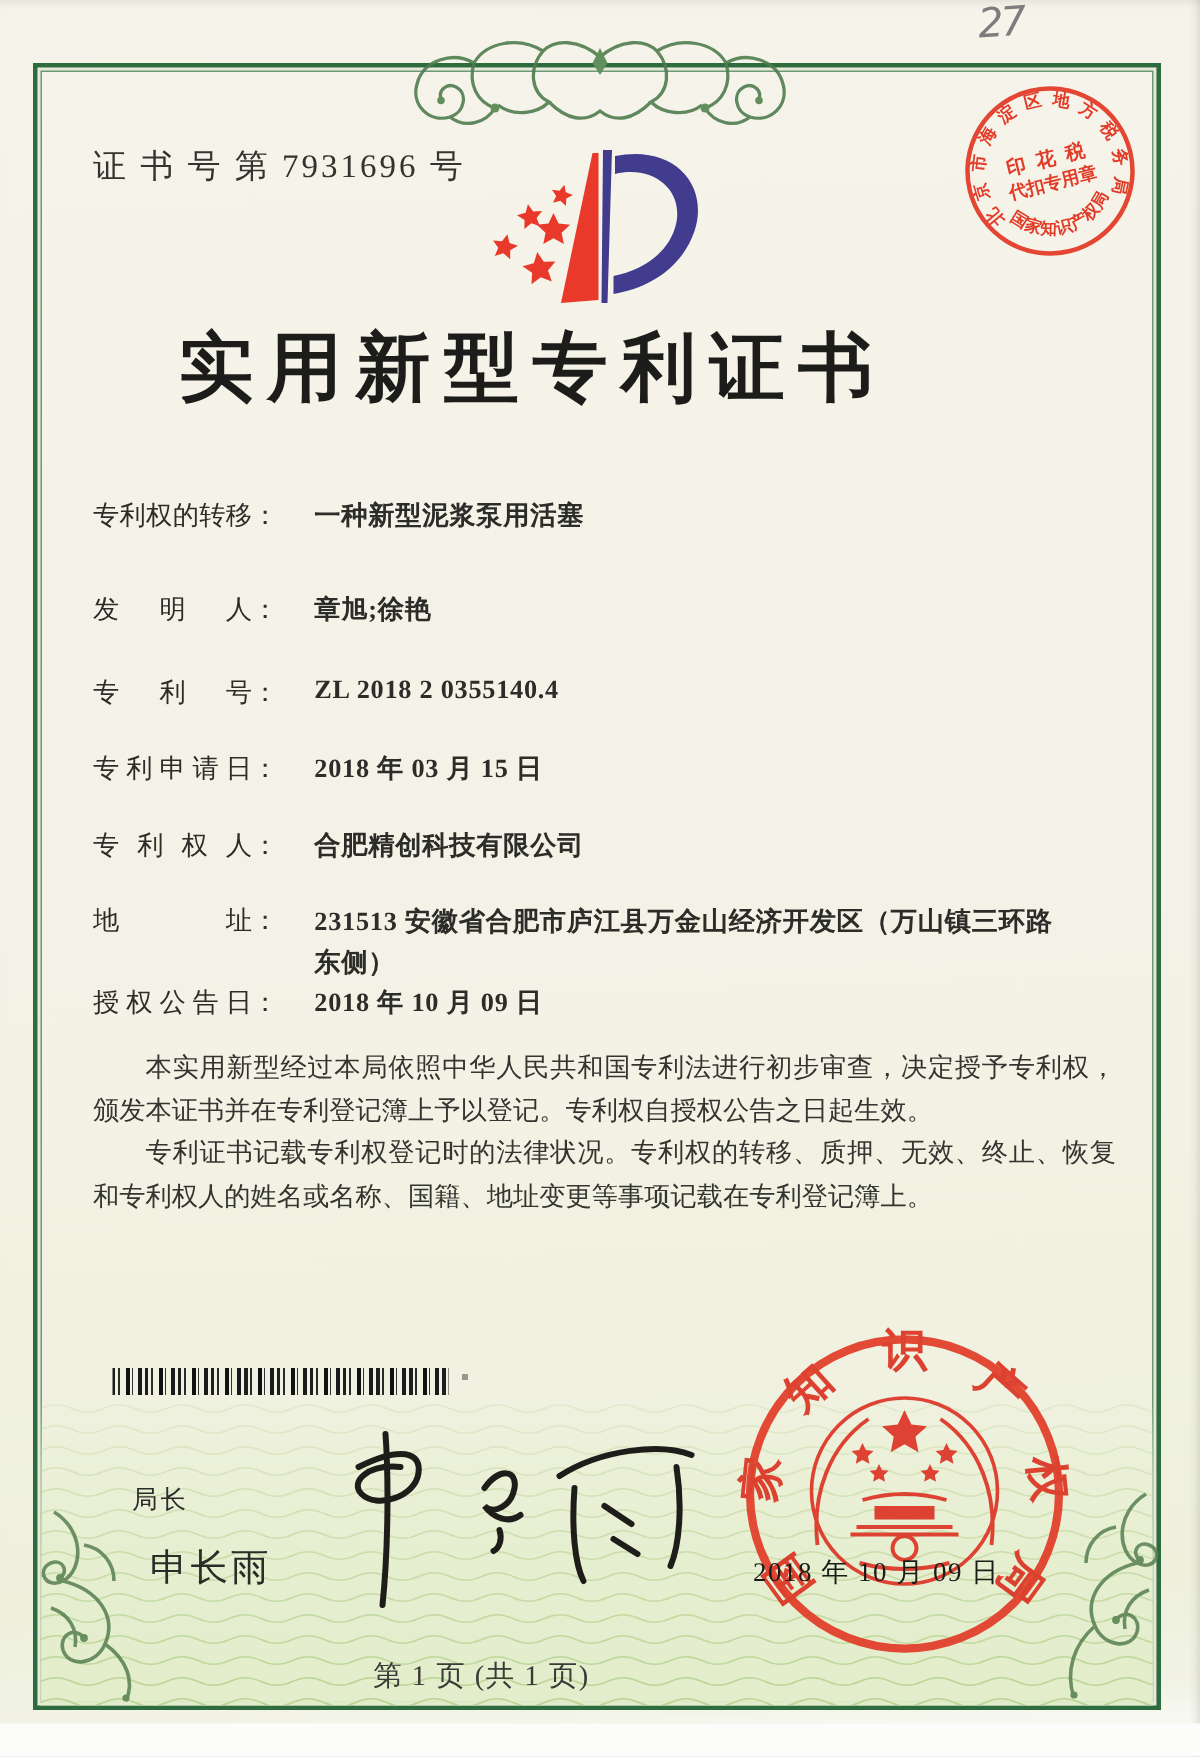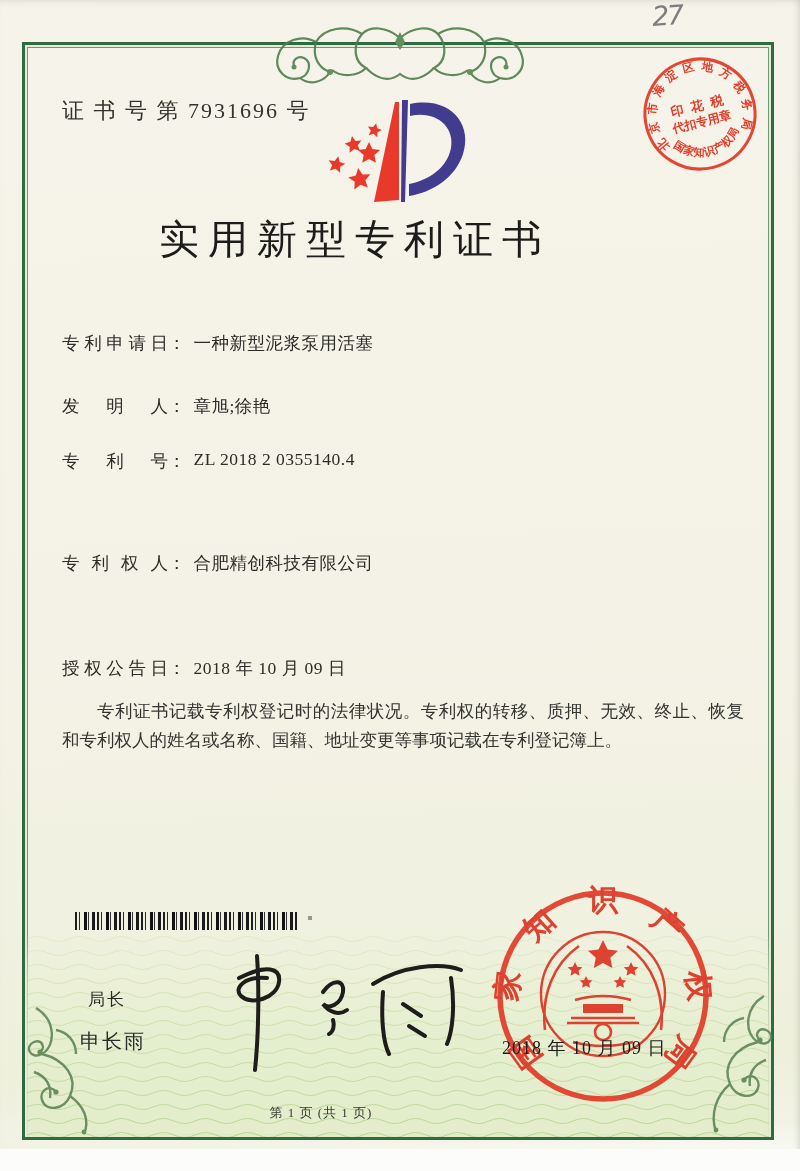--- a/index.html
+++ b/index.html
@@ -22,27 +22,27 @@
   .note27 {
     position:absolute; left:652px; top:0px; color:#7d7d80;
     font-family:"DejaVu Sans","Liberation Sans",sans-serif;
     font-size:27px; font-style:italic; transform:rotate(-4deg); letter-spacing:-2px;
   }
 
   .cert-no { position:absolute; left:62px; top:96px; font-size:22px; color:#33332f; letter-spacing:2px; }
 
   .title {
     position:absolute; left:0; top:212px; width:710px; text-align:center;
-    font-size:40px; font-weight:400; color:#1c1c1a; letter-spacing:9px;
+    font-size:50px; font-weight:700; color:#1c1c1a; letter-spacing:9px;
   }
 
   .field-row { position:absolute; left:62px; font-size:17.5px; color:#2c2c28; }
   .flabel { display:inline-block; width:106px; text-align:justify; text-align-last:justify; vertical-align:top; }
   .fcolon { vertical-align:top; }
-  .fvalue { display:inline-block; vertical-align:top; margin-left:8px; letter-spacing:.5px; }
+  .fvalue { display:inline-block; vertical-align:top; margin-left:24px; letter-spacing:.5px;font-weight:bold; }
   .fvalue.wrap2 { width:506px; line-height:27px; }
 
   .grant-no-group { position:absolute; left:394px; top:0; }
 
   .body-text {
     position:absolute; left:62px; top:697px; width:682px;
     font-size:17.5px; line-height:28.5px; color:#343430; text-align:justify;
   }
   .body-text p { text-indent:2em; }
 
@@ -57,35 +57,35 @@
   }
   .barcode-dot { position:absolute; left:308px; top:916px; width:4px; height:4px; background:#9a968c; }
 
   .guilloche {
     position:absolute; left:27px; top:933px; width:742px; height:204px;
     background:linear-gradient(180deg, rgba(236,242,216,0) 0%, rgba(232,240,210,.55) 22%, rgba(228,238,205,.85) 55%, rgba(226,237,202,.95) 100%);
   }
   .guilloche svg { position:absolute; left:0; top:0; }
 
   .sig-title { position:absolute; left:88px; top:988px; font-size:17px; color:#2b2b28; letter-spacing:2px; z-index:4; }
-  .sig-name  { position:absolute; left:80px; top:1028px; font-size:20px; color:#2b2b28; letter-spacing:2px; z-index:4; }
+  .sig-name  { position:absolute; left:100px; top:1028px; font-size:25px; color:#2b2b28; letter-spacing:2px; z-index:4; }
 
   .signature-svg { position:absolute; left:205px; top:948px; z-index:4; }
 
   .seal-svg { position:absolute; left:483px; top:878px; z-index:3; }
   .seal-date { position:absolute; left:502px; top:1036px; font-size:18px; color:#1b1b18; letter-spacing:1px; z-index:5; }
 
   .stamp-svg { position:absolute; left:622px; top:46px; }
 
   .logo-svg { position:absolute; left:295px; top:90px; }
   .ornament-top { position:absolute; left:266px; top:24px; }
   .ornament-bl { position:absolute; left:26px; top:1002px; z-index:2; }
   .ornament-br { position:absolute; left:690px; top:986px; z-index:2; }
 
-  .footer { position:absolute; left:0; top:1104px; width:642px; text-align:center; font-size:13px; color:#3a3a36; z-index:4; letter-spacing:1px; }
+  .footer { position:absolute; left:0; top:1104px; width:642px; text-align:center; font-size:19px; color:#3a3a36; z-index:4; letter-spacing:1px; }
 
   .stamp-ring-char { font-size:11.5px; fill:#e23c28; font-weight:700; text-anchor:middle; font-family:"Liberation Serif",serif; }
   .stamp-bottom-char { font-size:11px; fill:#e23c28; font-weight:700; text-anchor:middle; font-family:"Liberation Serif",serif; }
   .stamp-center { fill:#e23c28; font-weight:700; text-anchor:middle; font-family:"Liberation Serif",serif; }
   .seal-ring-char { font-size:30px; fill:#dc3322; font-weight:700; text-anchor:middle; font-family:"Liberation Serif",serif; }
 </style>
 </head>
 <body>
 
 <div class="paper">
@@ -154,36 +154,43 @@
           <text x="78" y="110" transform="rotate(-46 78 68)" class="stamp-bottom-char">局</text>
         </g>
       <text class="stamp-center" x="78" y="64" font-size="13" letter-spacing="2">印 花 税</text>
       <text class="stamp-center" x="78" y="80" font-size="12">代扣专用章</text>
     </g>
   </svg>
 
   <div class="title">实用新型专利证书</div>
 
   <div class="field-row" style="top:331px">
-    <span class="flabel">专利申请日</span><span class="fcolon">：</span><span class="fvalue">一种新型泥浆泵用活塞</span>
+    <span class="flabel">专利权的转移</span><span class="fcolon">：</span><span class="fvalue">一种新型泥浆泵用活塞</span>
   </div>
   <div class="field-row" style="top:394px">
     <span class="flabel">发明人</span><span class="fcolon">：</span><span class="fvalue">章旭;徐艳</span>
   </div>
   <div class="field-row" style="top:449px">
     <span class="flabel">专利号</span><span class="fcolon">：</span><span class="fvalue">ZL 2018 2 0355140.4</span>
   </div>
+  <div class="field-row" style="top:500px">
+    <span class="flabel">专利申请日</span><span class="fcolon">：</span><span class="fvalue">2018 年 03 月 15 日</span>
+  </div>
   <div class="field-row" style="top:551px">
     <span class="flabel">专利权人</span><span class="fcolon">：</span><span class="fvalue">合肥精创科技有限公司</span>
   </div>
+  <div class="field-row" style="top:601px">
+    <span class="flabel">地址</span><span class="fcolon">：</span><span class="fvalue wrap2">231513 安徽省合肥市庐江县万金山经济开发区（万山镇三环路东侧）</span>
+  </div>
   <div class="field-row" style="top:656px; width:700px">
     <span class="flabel">授权公告日</span><span class="fcolon">：</span><span class="fvalue">2018 年 10 月 09 日</span>
   </div>
 
   <div class="body-text">
+    <p>本实用新型经过本局依照中华人民共和国专利法进行初步审查，决定授予专利权，颁发本证书并在专利登记簿上予以登记。专利权自授权公告之日起生效。</p>
     <p>专利证书记载专利权登记时的法律状况。专利权的转移、质押、无效、终止、恢复和专利权人的姓名或名称、国籍、地址变更等事项记载在专利登记簿上。</p>
   </div>
 
   <div class="barcode"></div>
   <div class="barcode-dot"></div>
 
   <div class="guilloche">
     <svg id="wave-svg" width="742" height="204" viewBox="0 0 742 204">
         <path d="M0 6 q 10.5 -5 21 0 q 10.5 5 21 0 q 10.5 -5 21 0 q 10.5 5 21 0 q 10.5 -5 21 0 q 10.5 5 21 0 q 10.5 -5 21 0 q 10.5 5 21 0 q 10.5 -5 21 0 q 10.5 5 21 0 q 10.5 -5 21 0 q 10.5 5 21 0 q 10.5 -5 21 0 q 10.5 5 21 0 q 10.5 -5 21 0 q 10.5 5 21 0 q 10.5 -5 21 0 q 10.5 5 21 0 q 10.5 -5 21 0 q 10.5 5 21 0 q 10.5 -5 21 0 q 10.5 5 21 0 q 10.5 -5 21 0 q 10.5 5 21 0 q 10.5 -5 21 0 q 10.5 5 21 0 q 10.5 -5 21 0 q 10.5 5 21 0 q 10.5 -5 21 0 q 10.5 5 21 0 q 10.5 -5 21 0 q 10.5 5 21 0 q 10.5 -5 21 0 q 10.5 5 21 0 q 10.5 -5 21 0 q 10.5 5 21 0" fill="none" stroke="#b9d394" stroke-width="1" opacity="0.25"></path>
         <path d="M0 20 q 10.5 -5 21 0 q 10.5 5 21 0 q 10.5 -5 21 0 q 10.5 5 21 0 q 10.5 -5 21 0 q 10.5 5 21 0 q 10.5 -5 21 0 q 10.5 5 21 0 q 10.5 -5 21 0 q 10.5 5 21 0 q 10.5 -5 21 0 q 10.5 5 21 0 q 10.5 -5 21 0 q 10.5 5 21 0 q 10.5 -5 21 0 q 10.5 5 21 0 q 10.5 -5 21 0 q 10.5 5 21 0 q 10.5 -5 21 0 q 10.5 5 21 0 q 10.5 -5 21 0 q 10.5 5 21 0 q 10.5 -5 21 0 q 10.5 5 21 0 q 10.5 -5 21 0 q 10.5 5 21 0 q 10.5 -5 21 0 q 10.5 5 21 0 q 10.5 -5 21 0 q 10.5 5 21 0 q 10.5 -5 21 0 q 10.5 5 21 0 q 10.5 -5 21 0 q 10.5 5 21 0 q 10.5 -5 21 0 q 10.5 5 21 0" fill="none" stroke="#b9d394" stroke-width="1" opacity="0.3"></path>

